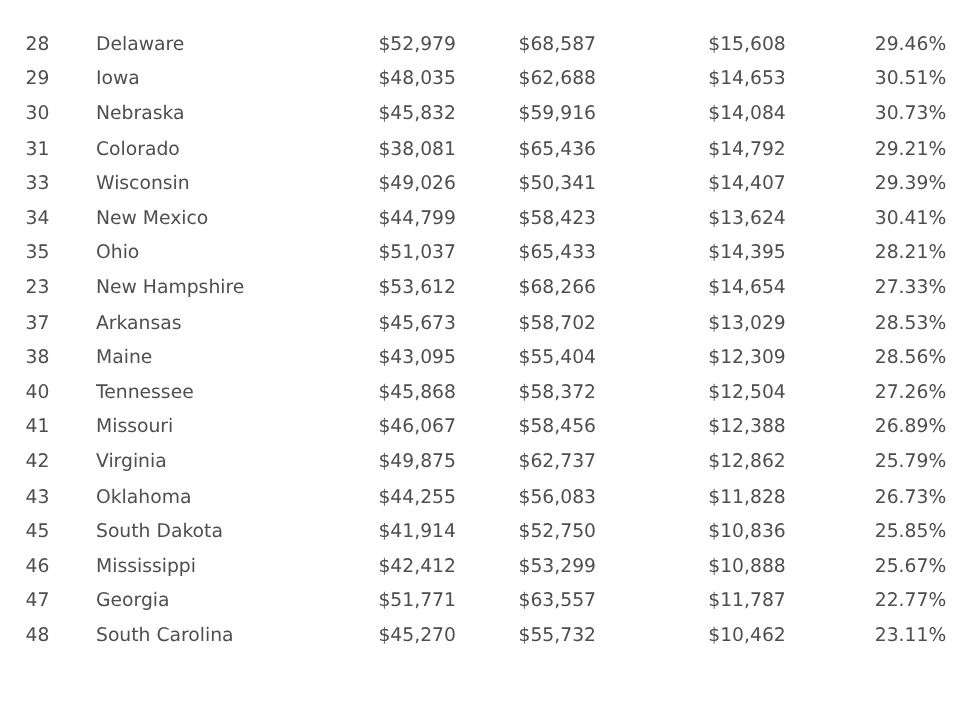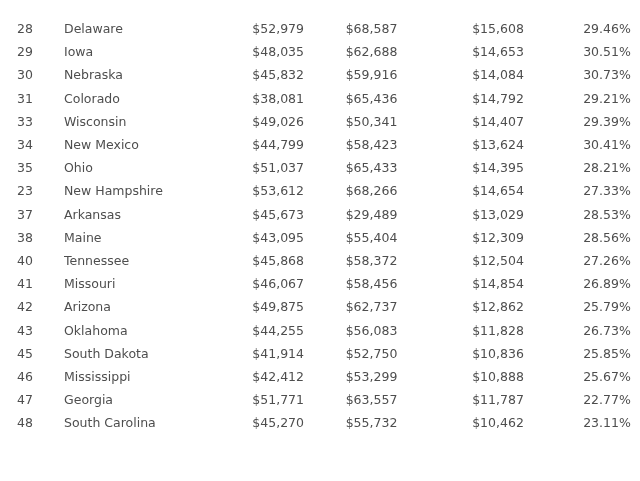--- a/index.html
+++ b/index.html
@@ -133,21 +133,21 @@
           <td class="state">New Hampshire</td>
           <td class="num-a">$53,612</td>
           <td class="num-b">$68,266</td>
           <td class="num-c">$14,654</td>
           <td class="num-d">27.33%</td>
         </tr>
         <tr>
           <td class="rank">37</td>
           <td class="state">Arkansas</td>
           <td class="num-a">$45,673</td>
-          <td class="num-b">$29,489</td>
+          <td class="num-b">$58,702</td>
           <td class="num-c">$13,029</td>
           <td class="num-d">28.53%</td>
         </tr>
         <tr>
           <td class="rank">38</td>
           <td class="state">Maine</td>
           <td class="num-a">$43,095</td>
           <td class="num-b">$55,404</td>
           <td class="num-c">$12,309</td>
           <td class="num-d">28.56%</td>
@@ -158,26 +158,26 @@
           <td class="num-a">$45,868</td>
           <td class="num-b">$58,372</td>
           <td class="num-c">$12,504</td>
           <td class="num-d">27.26%</td>
         </tr>
         <tr>
           <td class="rank">41</td>
           <td class="state">Missouri</td>
           <td class="num-a">$46,067</td>
           <td class="num-b">$58,456</td>
-          <td class="num-c">$14,854</td>
+          <td class="num-c">$12,388</td>
           <td class="num-d">26.89%</td>
         </tr>
         <tr>
           <td class="rank">42</td>
-          <td class="state">Arizona</td>
+          <td class="state">Virginia</td>
           <td class="num-a">$49,875</td>
           <td class="num-b">$62,737</td>
           <td class="num-c">$12,862</td>
           <td class="num-d">25.79%</td>
         </tr>
         <tr>
           <td class="rank">43</td>
           <td class="state">Oklahoma</td>
           <td class="num-a">$44,255</td>
           <td class="num-b">$56,083</td>

